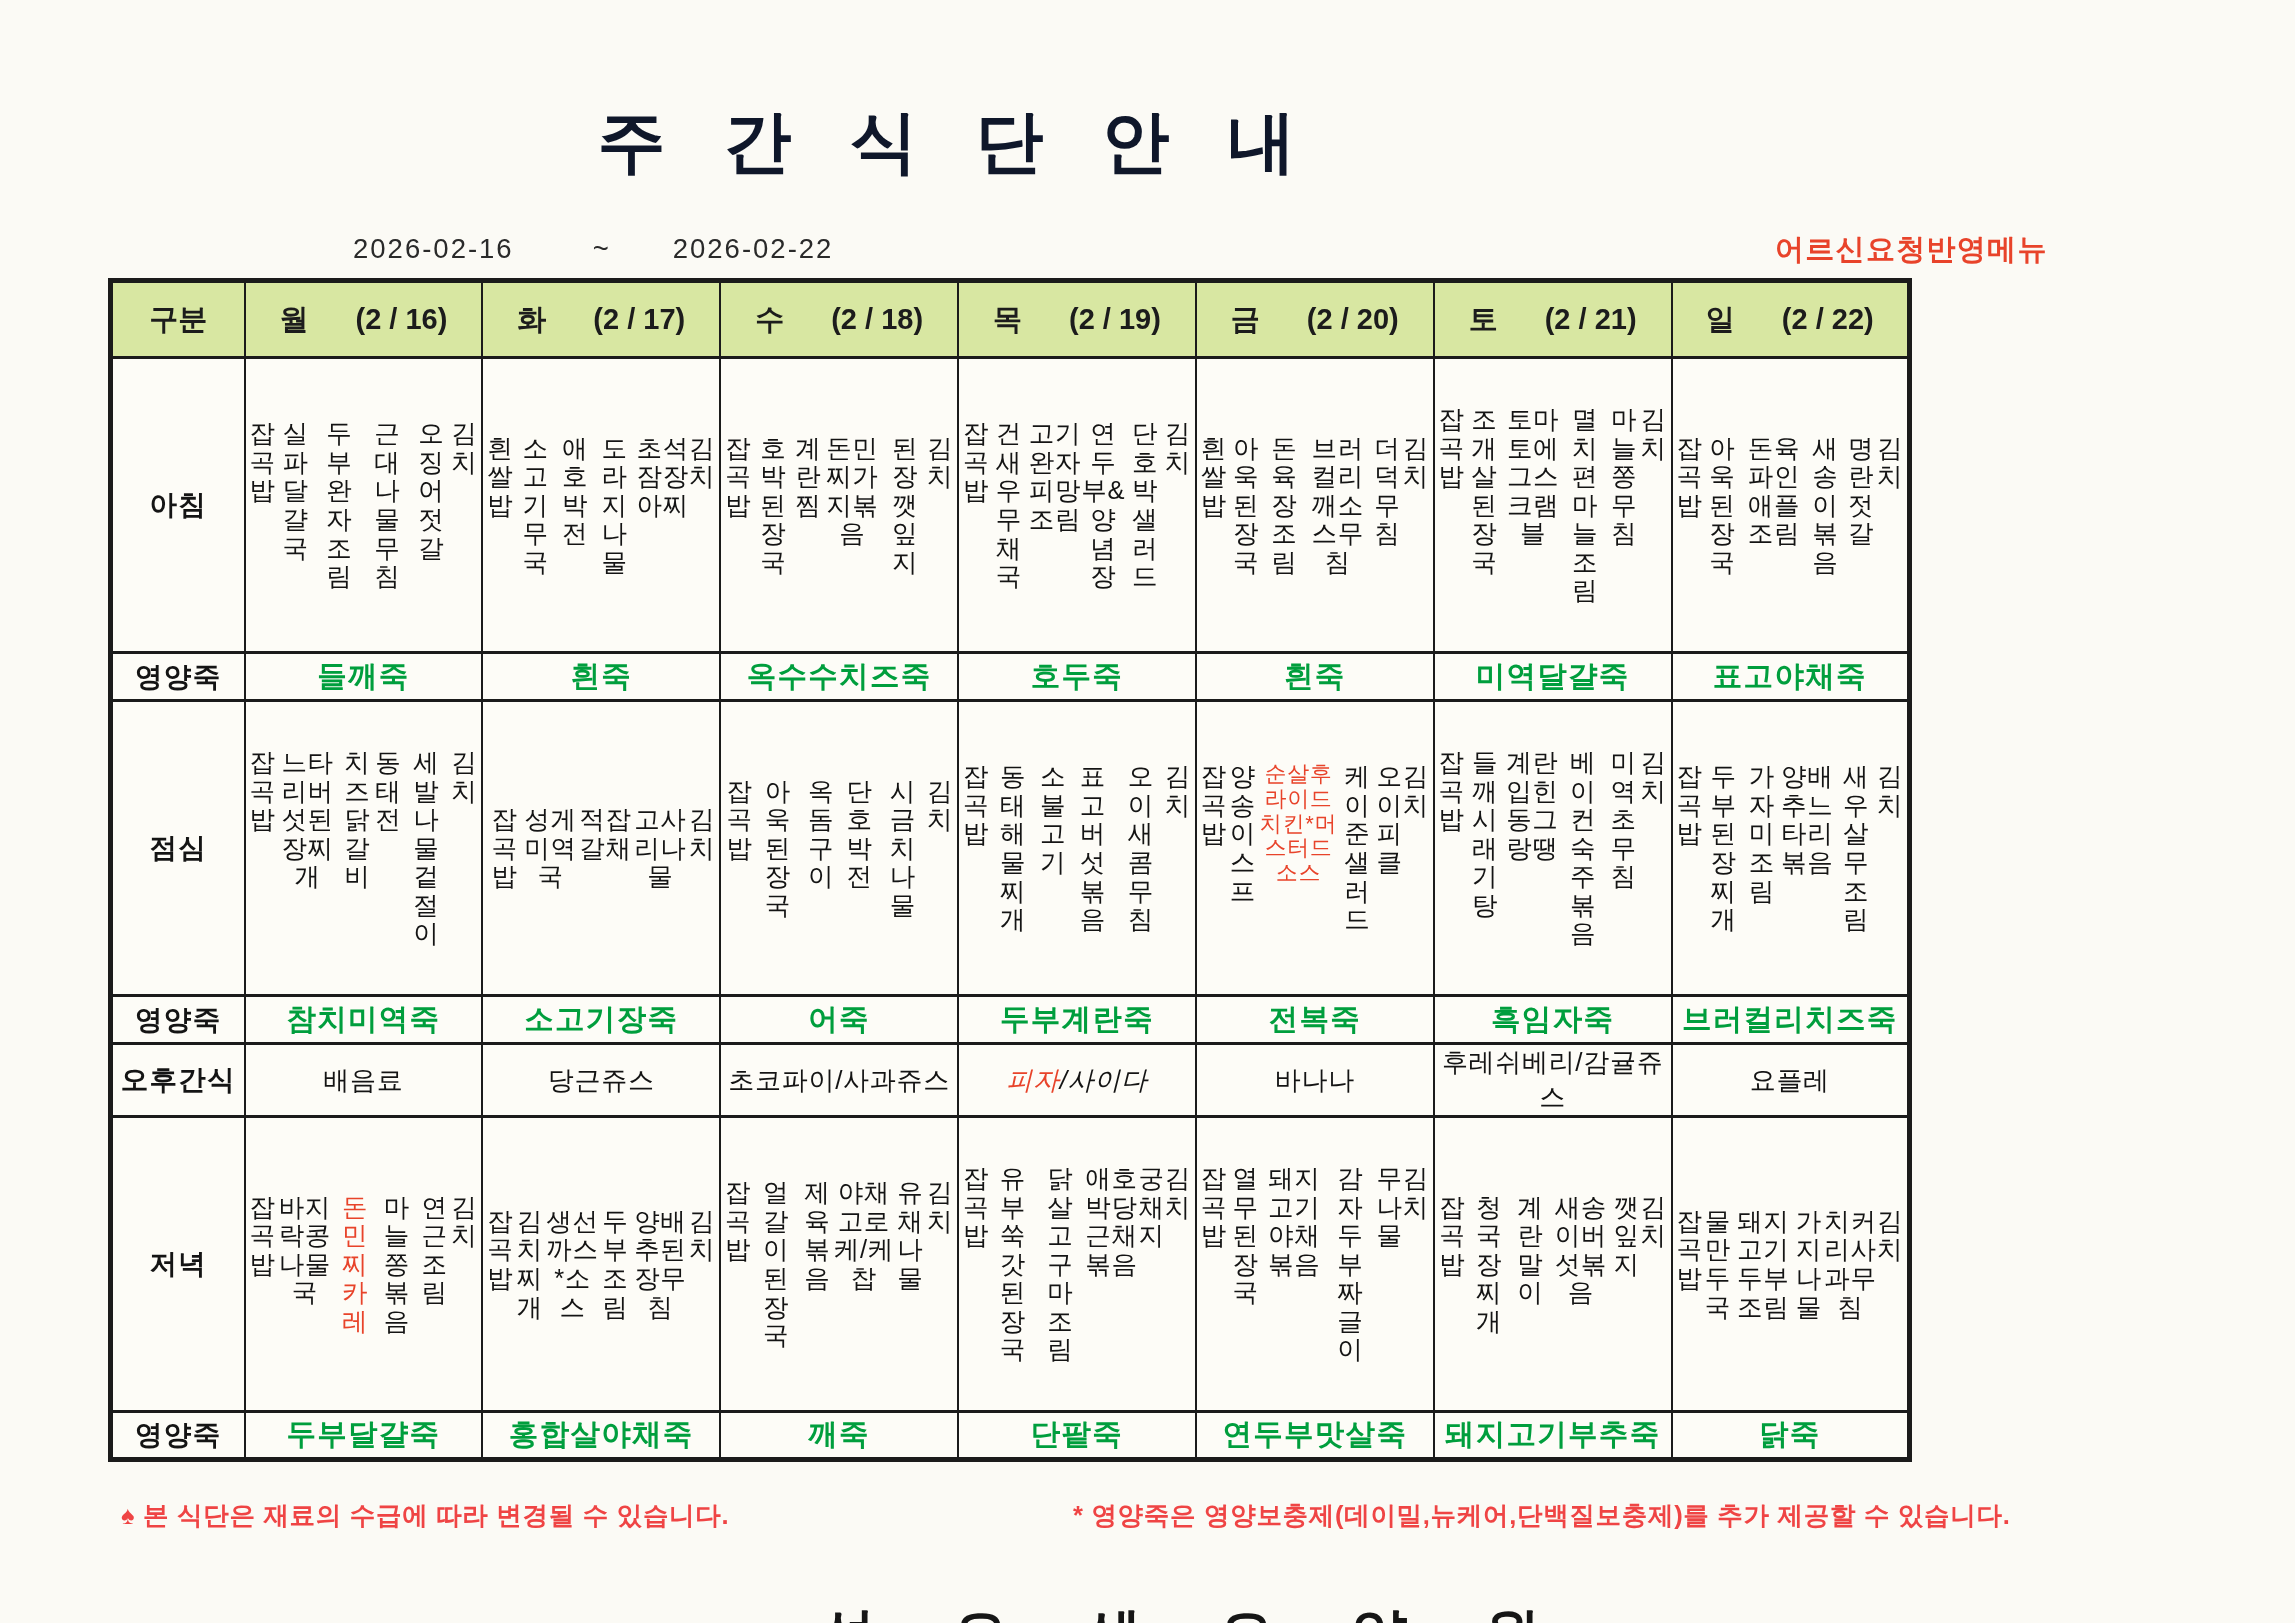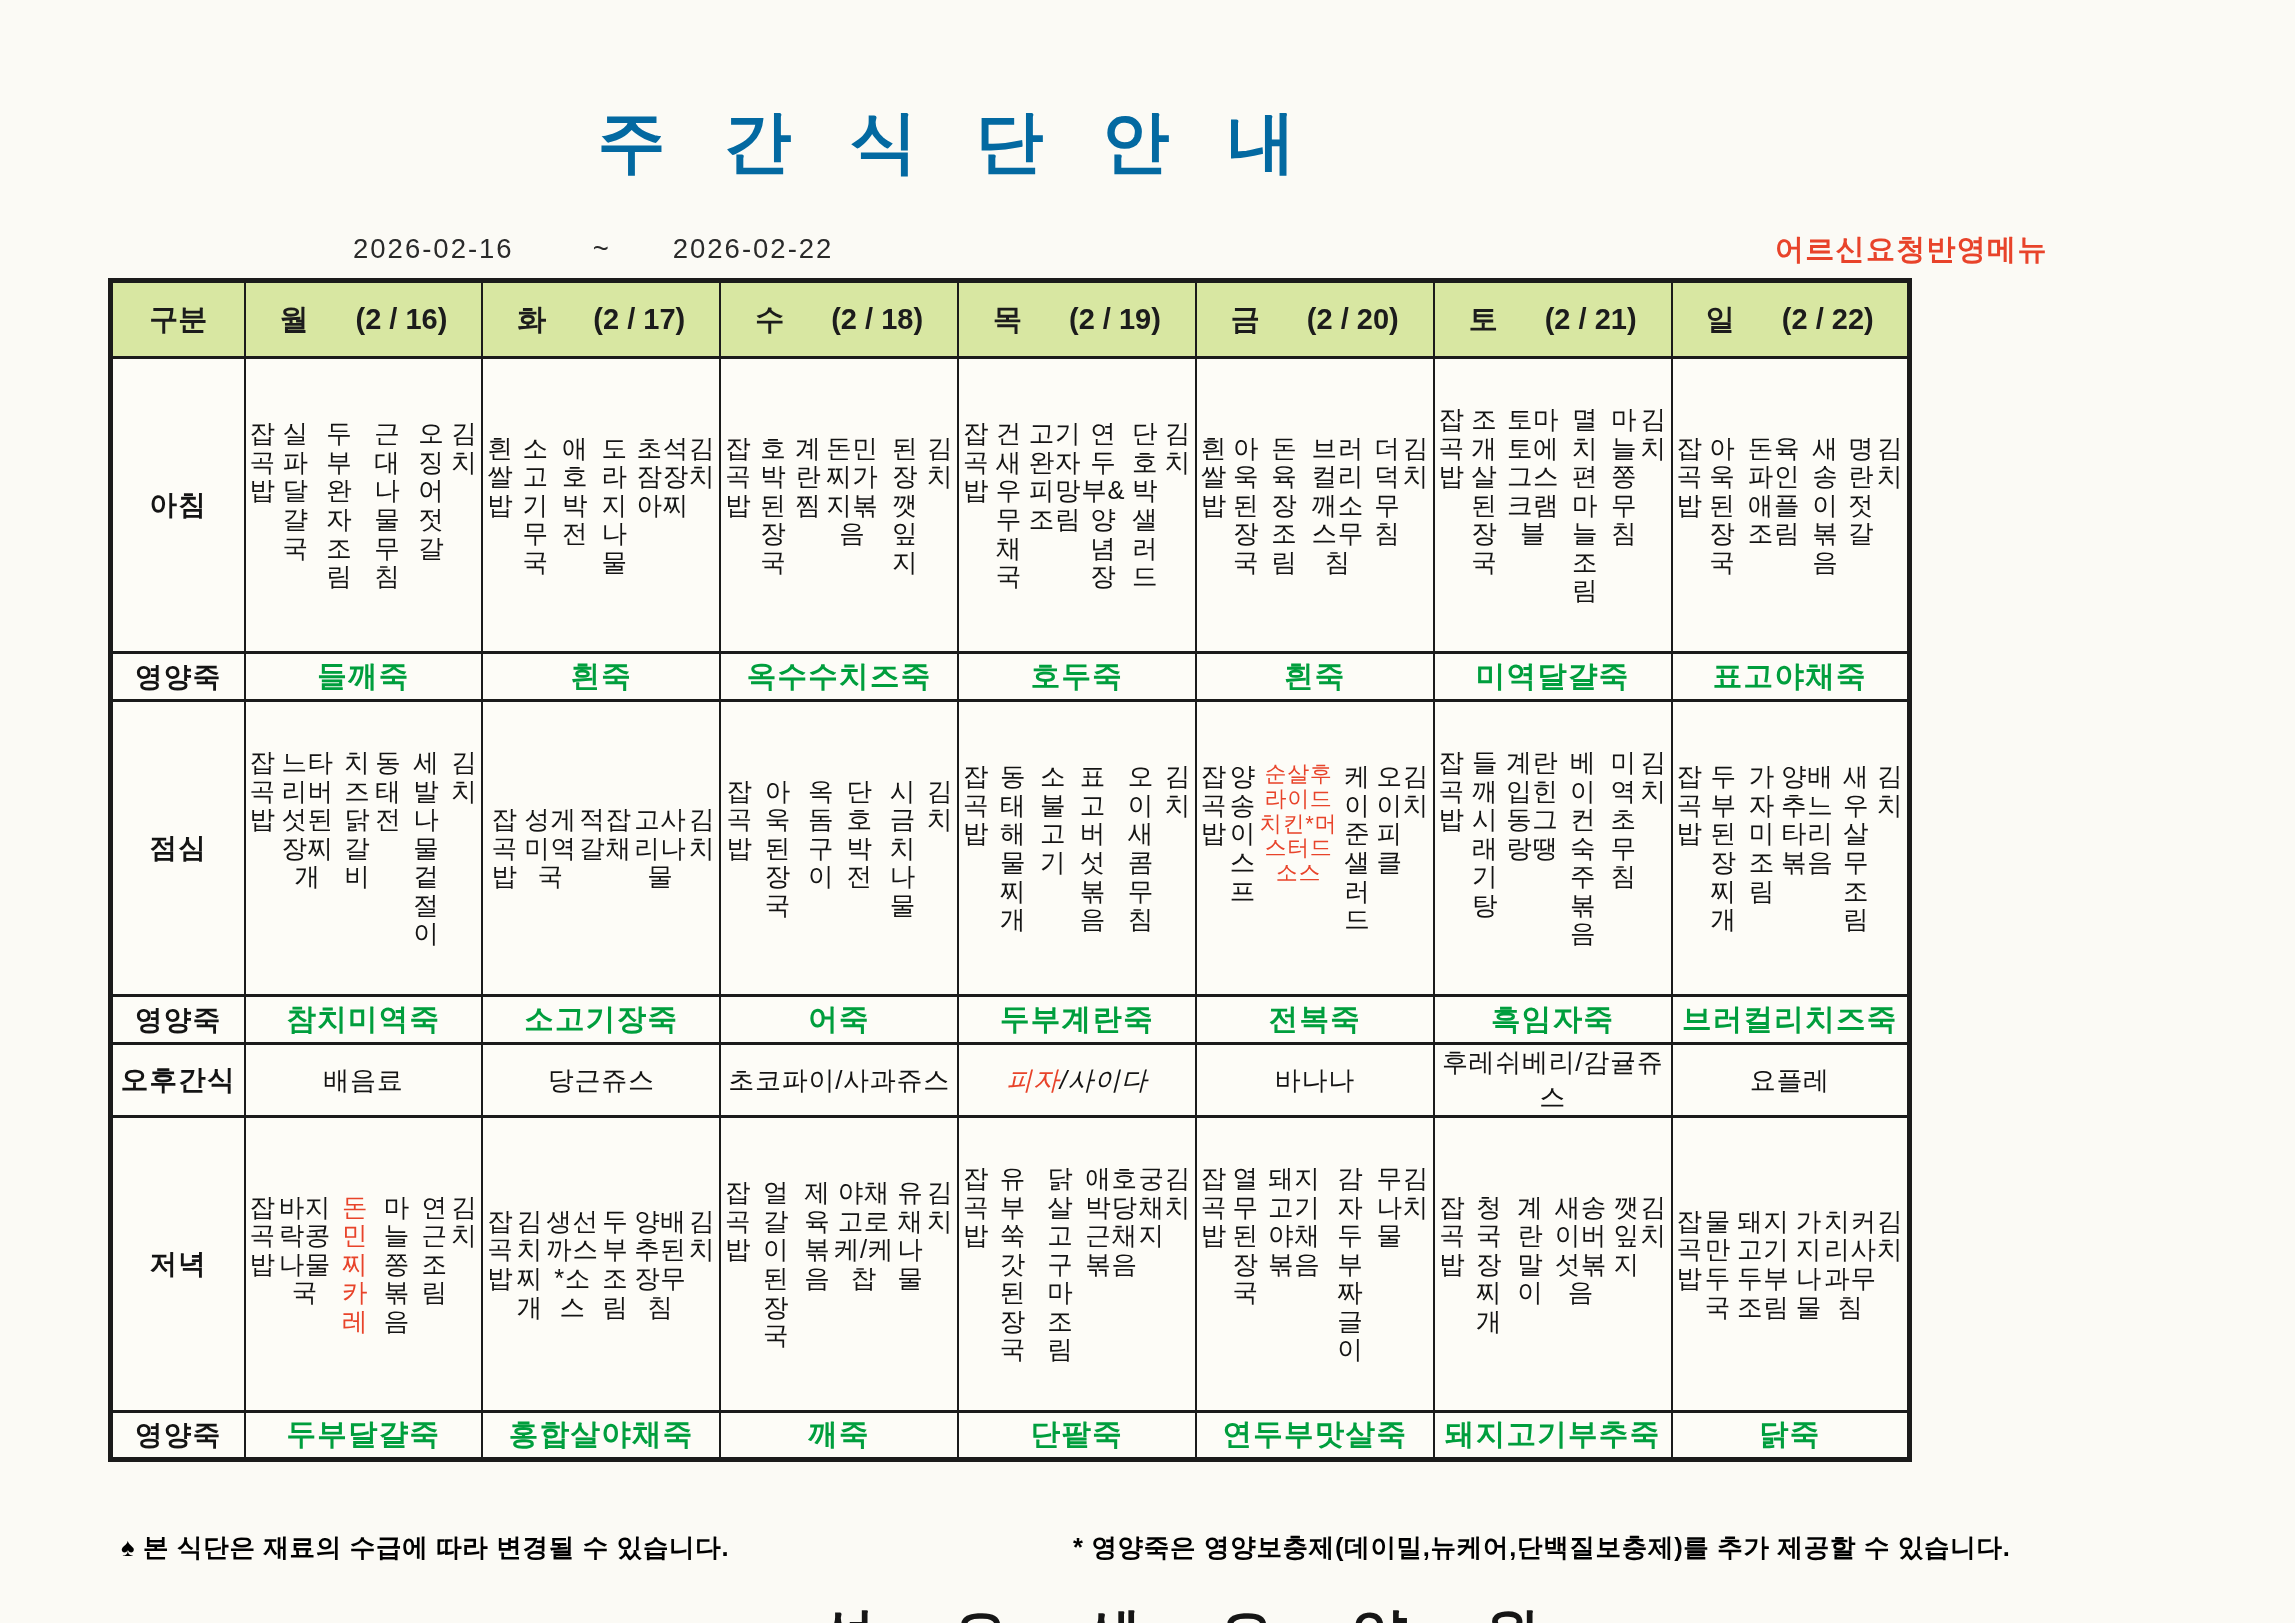--- a/index.html
+++ b/index.html
@@ -5,21 +5,21 @@
   html,body{margin:0;padding:0;}
   body{
     width:2295px;height:1623px;position:relative;
     background:#fbfaf5;color:#141414;
     font-family:"Liberation Sans","DejaVu Sans",sans-serif;
     overflow:hidden;
   }
   .page-title{
     position:absolute;top:97px;left:0;width:1951px;
     text-align:center;font-size:68px;font-weight:700;
-    letter-spacing:58px;white-space:nowrap;color:#0369a1;
+    letter-spacing:58px;white-space:nowrap;color:#0f172a;
   }
   .date-line{
     position:absolute;top:233px;left:353px;
     font-size:27.5px;letter-spacing:2px;color:#2a2a2a;white-space:nowrap;
   }
   .date-line .tilde{margin:0 62px 0 79px;}
   .special-note{
     position:absolute;top:230px;left:1775px;
     font-size:29px;font-weight:600;color:#e8432a;letter-spacing:1.3px;white-space:nowrap;
   }
@@ -50,22 +50,22 @@
   }
   .meal-item{font-size:25.5px;line-height:1.12;letter-spacing:0.7px;}
   .porridge-cell{
     color:#009e3d;font-weight:700;font-size:29.5px;letter-spacing:1.3px;
   }
   .snack-cell{font-size:26px;letter-spacing:0.7px;}
   .red{color:#e8432a;}
   .italic{font-style:italic;}
   .small{font-size:22px;}
   .footer-note{
-    position:absolute;font-size:25.5px;font-weight:600;color:#000000;
-    letter-spacing:0.7px;white-space:nowrap;margin-top:32px;
+    position:absolute;font-size:25.5px;font-weight:600;color:#ef4444;
+    letter-spacing:0.7px;white-space:nowrap;
   }
   #note1{top:1498px;left:121px;}
   #note2{top:1498px;left:1073px;}
   .facility{
     position:absolute;top:1597px;left:108px;width:2144px;
     text-align:center;font-size:56px;font-weight:700;
     letter-spacing:77px;text-indent:77px;white-space:nowrap;color:#161616;
   }
 </style>
 </head>

